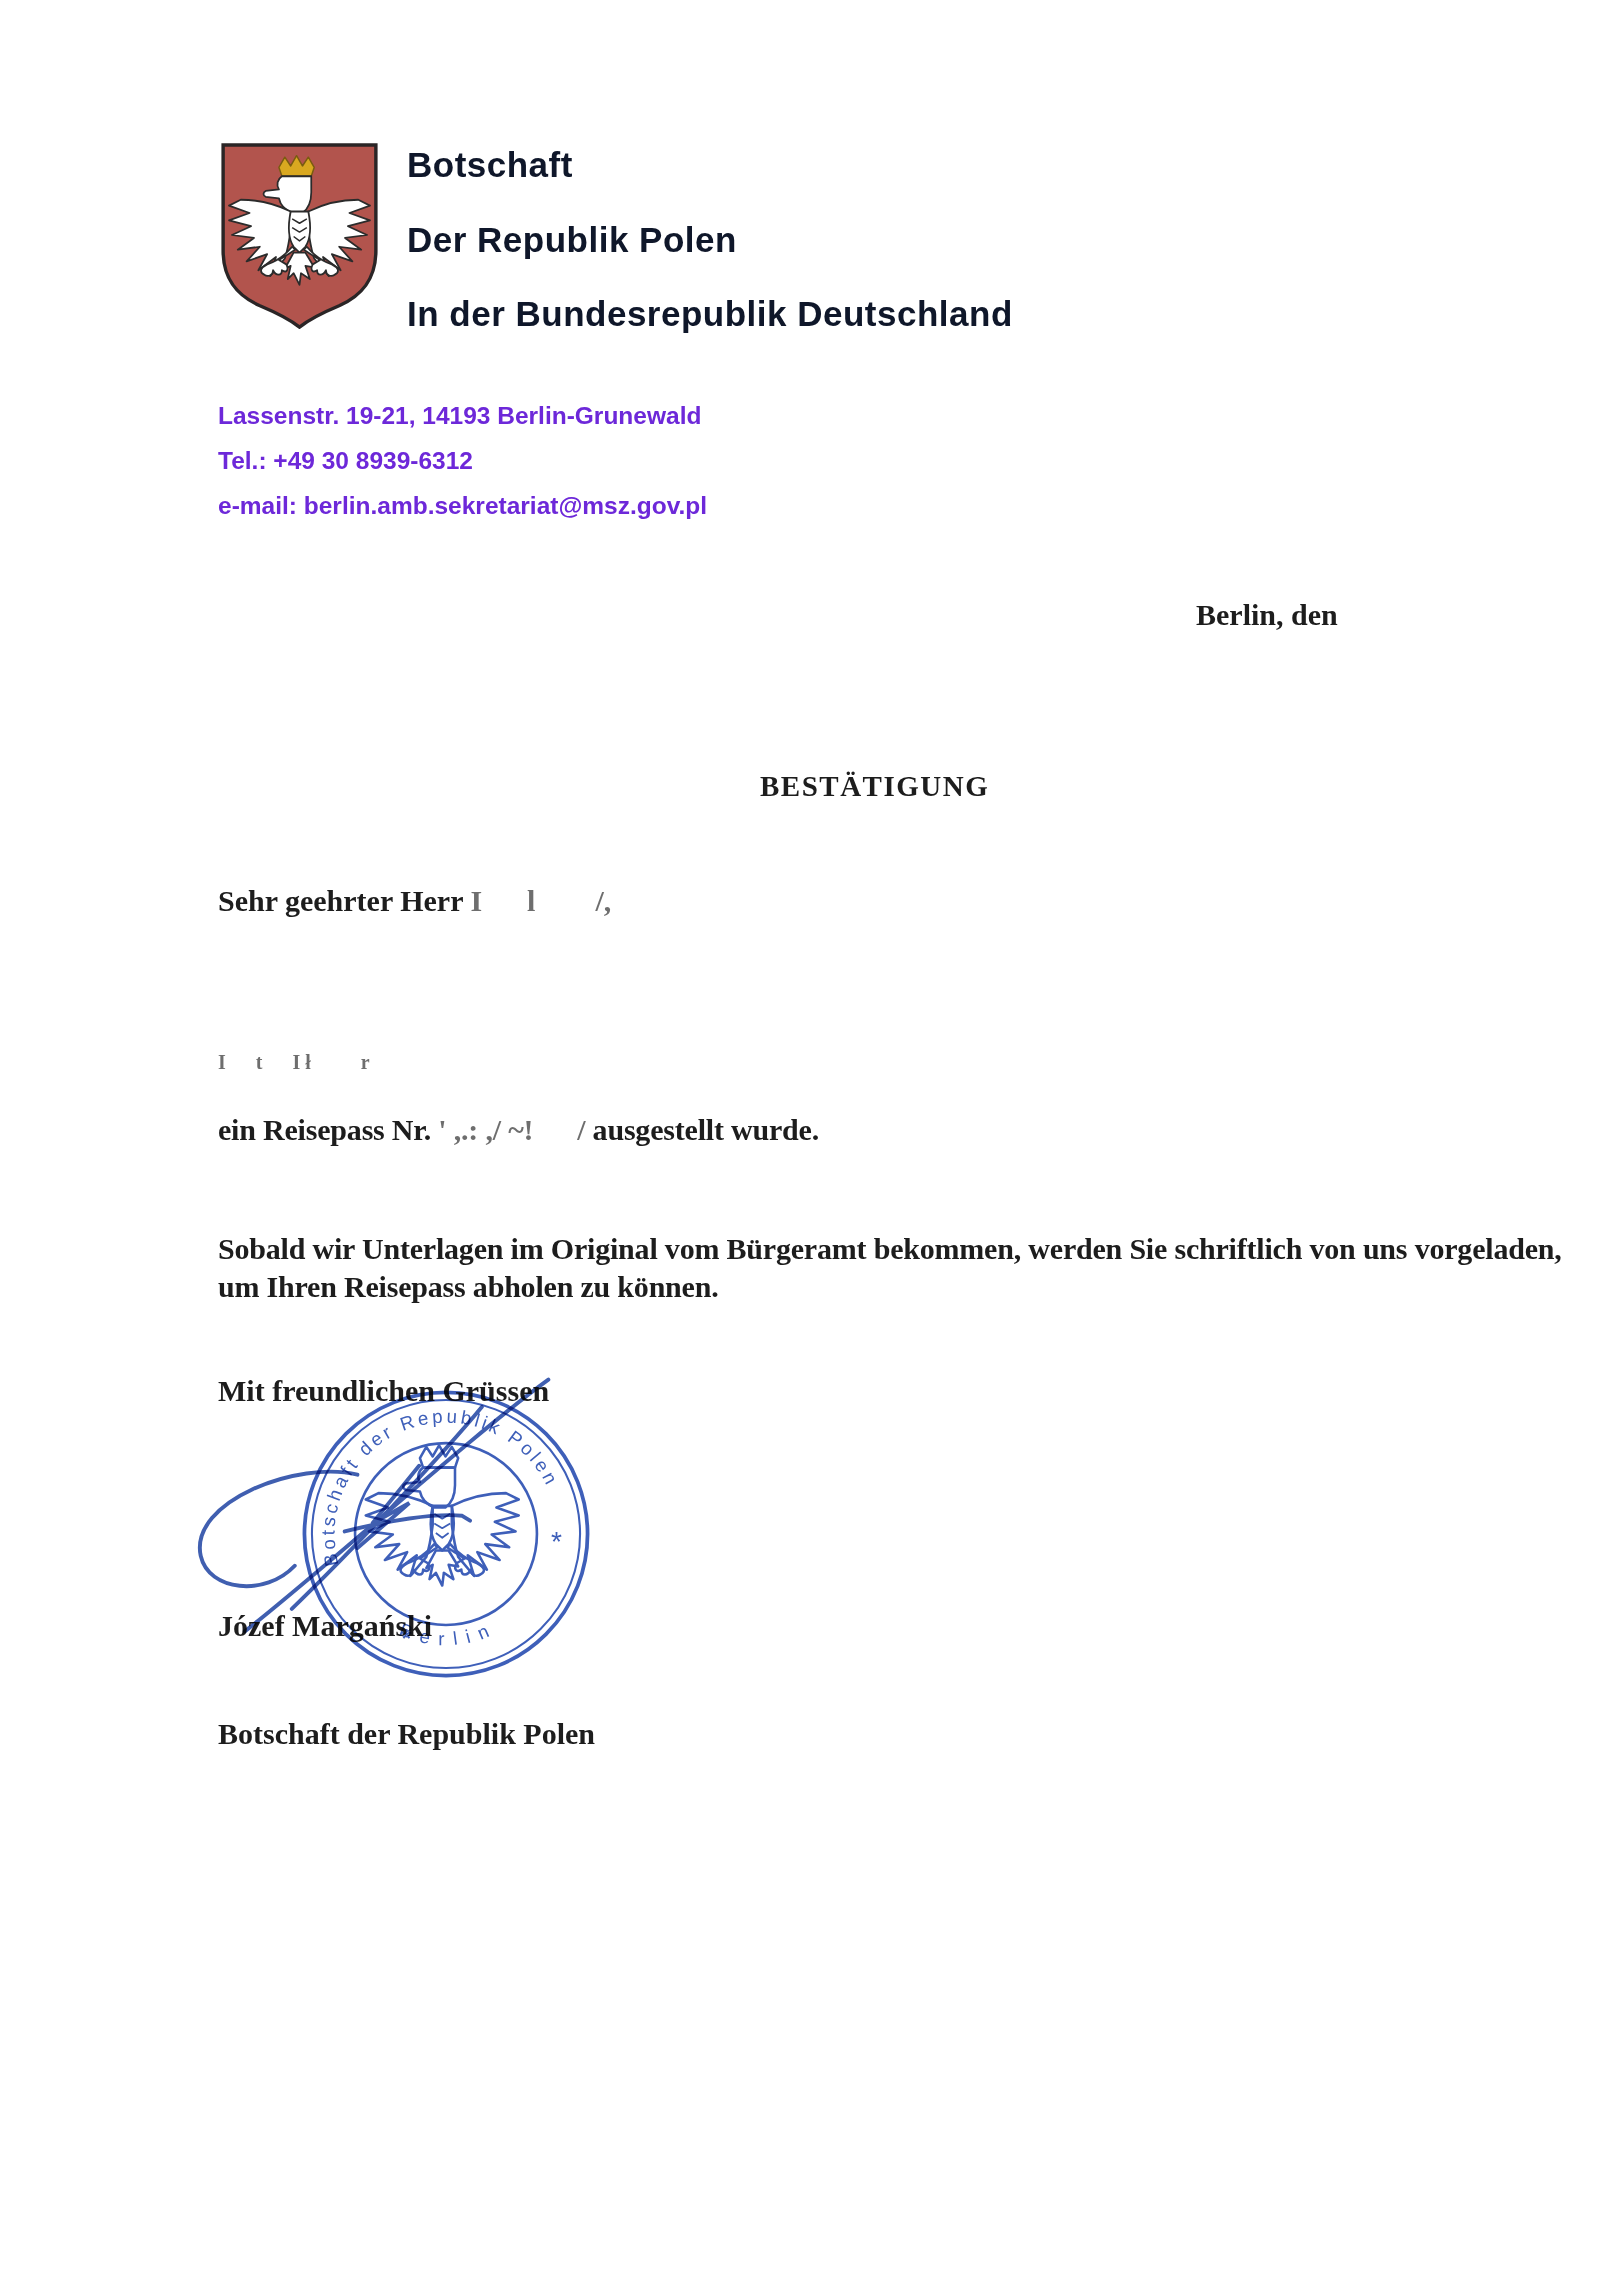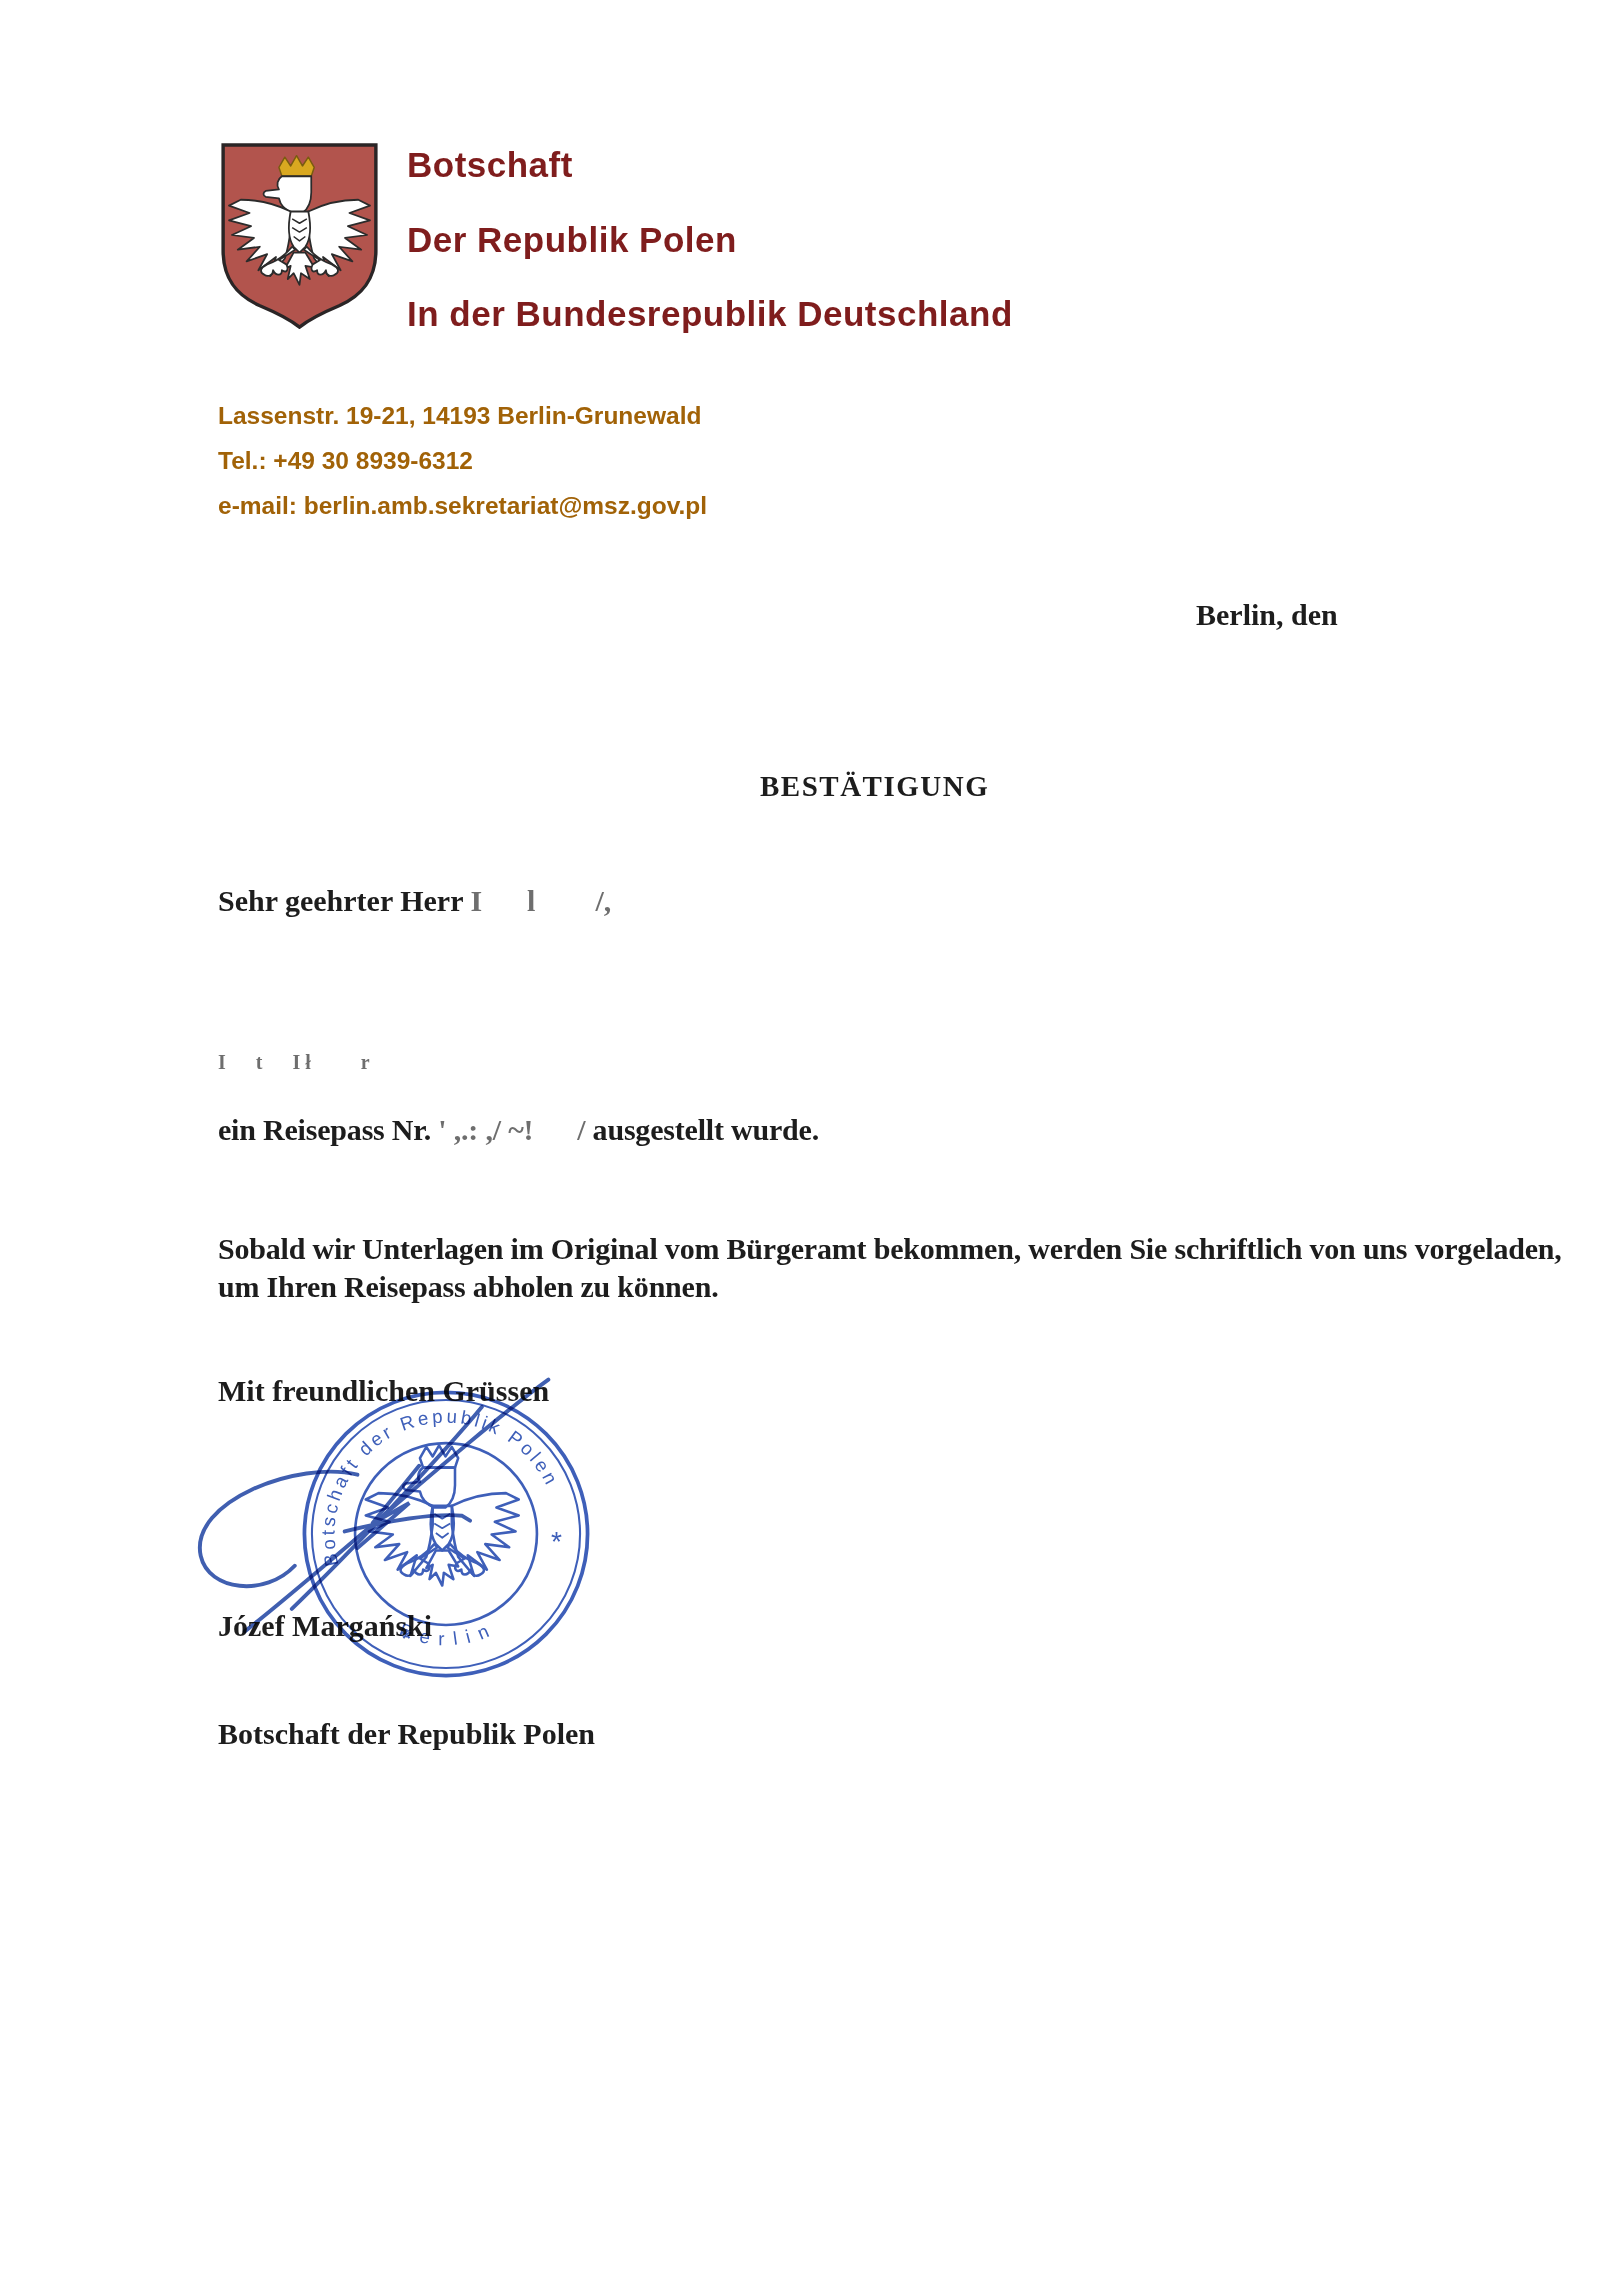--- a/index.html
+++ b/index.html
@@ -12,34 +12,34 @@
     overflow:hidden;
   }
   .abs{position:absolute;}
   
   .coat{left:218px;top:141px;width:163px;height:188px;z-index:1;}
   .lh-line{
     left:407px;
     font-family:"Liberation Sans", sans-serif;
     font-weight:bold;
     font-size:35px;
-    color:#7f1d1d;
+    color:#0f172a;
     letter-spacing:0.5px;
     white-space:nowrap;
     z-index:1;
   }
   .lh1{top:145px;}
   .lh2{top:220px;}
   .lh3{top:294px;}
   .contact{
     left:218px;
     font-family:"Liberation Sans", sans-serif;
     font-weight:bold;
     font-size:24.5px;
-    color:#a16207;
+    color:#6d28d9;
     white-space:nowrap;
     z-index:1;
   }
   .addr{top:402px;}
   .tel{top:447px;}
   .email{top:492px;}
   
   .serifb{font-family:"Liberation Serif", serif;font-weight:bold;color:#1d1d1d;z-index:1;}
   .dateline{left:1196px;top:598px;font-size:30px;}
   .title{left:760px;top:770px;font-size:29px;letter-spacing:1.5px;}

